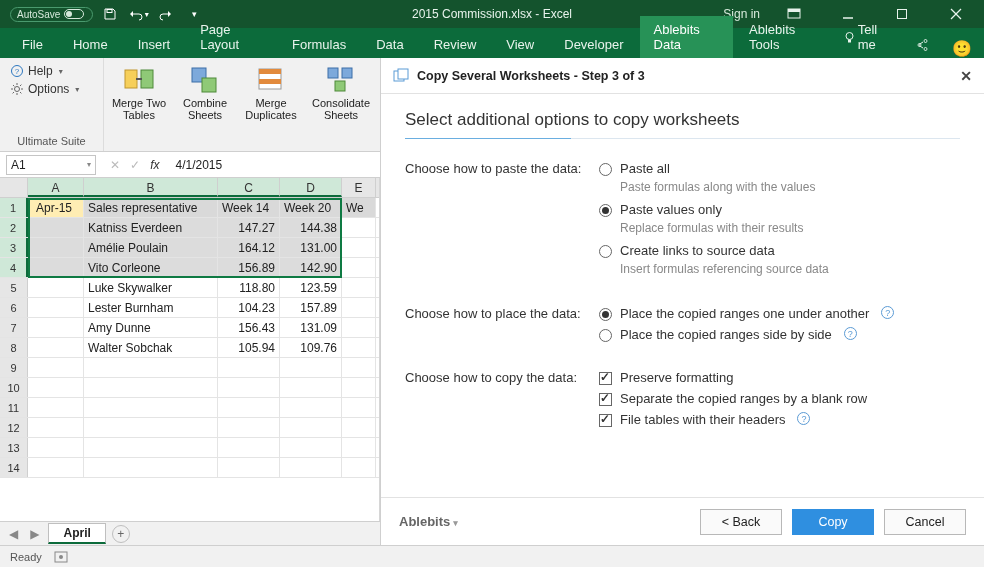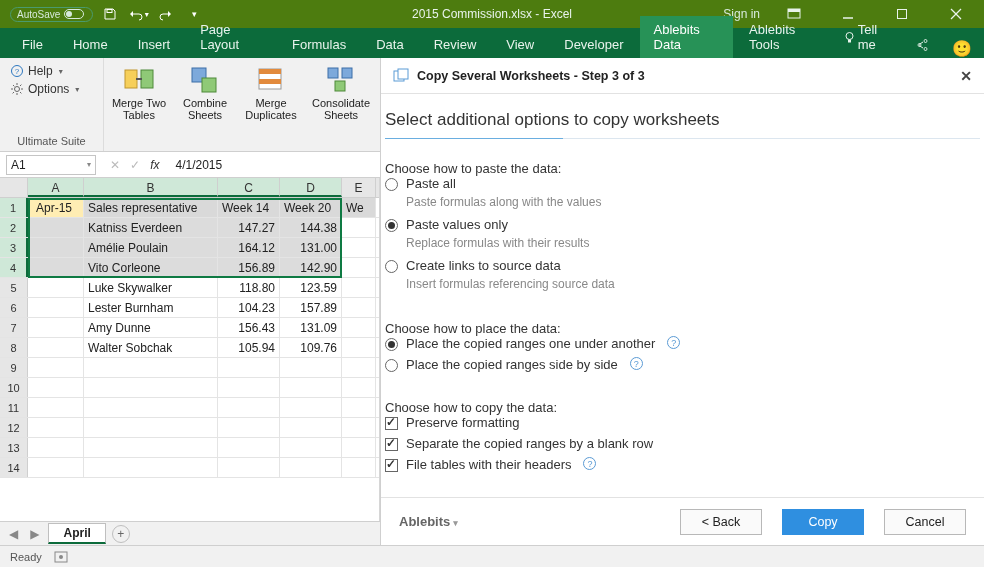--- a/index.html
+++ b/index.html
@@ -1,19 +1,19 @@
 <!DOCTYPE html>
 <html><head>
 <meta charset="utf-8">
 <style>
   * { box-sizing: border-box; margin: 0; padding: 0; font-family: "Segoe UI", Tahoma, sans-serif; }
   body { width: 984px; height: 567px; background: #fff; overflow: hidden; font-size: 12px; color: #222; }
   
   
-  .title-bar { height: 28px; background: #4d7c0f; display: flex; align-items: center; color: #d6e9db; font-size: 12px; }
+  .title-bar { height: 28px; background: #14532d; display: flex; align-items: center; color: #d6e9db; font-size: 12px; }
   .title-bar .left { display: flex; align-items: center; gap: 6px; padding-left: 10px; }
   .title-bar .autosave { border:1px solid #4a9a6e; border-radius:10px; padding:1px 8px 1px 6px; font-size:10px; color:#d6e9db; display:flex; gap:4px; align-items:center;}
   .title-bar .switch { display:inline-block; width:20px; height:10px; border:1px solid #d6e9db; border-radius:6px; position:relative;}
   .title-bar .switch::before{content:"";position:absolute;left:1px;top:1px;width:6px;height:6px;background:#d6e9db;border-radius:50%;}
   .qat-btn { width:22px; height:22px; display:flex; align-items:center; justify-content:center; color:#fff; }
   .title-bar .center {position:absolute; left:50%; transform:translateX(-50%); color:#e8f3ec;}
   .title-bar .right { margin-left:auto; display:flex; align-items:center; gap:14px; padding-right:8px;}
   .win-btn { width:40px; height:28px; display:flex; align-items:center; justify-content:center; color:#e8f3ec;}
   
   
@@ -64,35 +64,35 @@
   .sheet-tab { padding:2px 14px; background:#fff; border:1px solid #bfbfbf; border-bottom:2px solid #0c6b3b; font-weight:600;}
   .add-sheet { width:18px; height:18px; border:1px solid #bfbfbf; border-radius:50%; display:flex; align-items:center; justify-content:center; color:#666;}
   
   
   .status-bar { height:22px; background:#f1f1f1; border-top:1px solid #cfcfcf; display:flex; align-items:center; font-size:11px; color:#555; padding:0 10px; gap:12px;}
   
   
   .pane { position:absolute; left:380px; top:58px; width:604px; height:487px; background:#fff; border-left:1px solid #cfcfcf; display:flex; flex-direction:column;}
   .pane-header { height:36px; border-bottom:1px solid #e2e2e2; display:flex; align-items:center; padding:0 12px; font-size:12.5px; font-weight:600; gap:8px;}
   .pane-header .x{margin-left:auto; font-size:14px; color:#444;}
-  .pane-body { padding:16px 4px 10px; flex:1; overflow:auto; font-size:13px; color:#333;}
+  .pane-body { padding:16px 24px 10px; flex:1; overflow:auto; font-size:13px; color:#333;}
   .pane-title { font-size:17px; color:#333; margin-bottom:8px; font-weight:400;}
   .hr { height:1px; background:linear-gradient(to right, #6aaee0 0%, #6aaee0 30%, #dce6ef 30%, #dce6ef 100%); margin-bottom:18px;}
-  .opt-row { display:flex; margin:22px 0 0;flex-direction:column; }
+  .opt-row { display:flex; margin:22px 0 0; }
   .opt-row:first-of-type{margin-top:4px;}
   .opt-label { width:194px; color:#333; font-size:13px; }
   .opt-options { flex:1; }
   .radio, .check { display:flex; align-items:flex-start; gap:8px; margin-bottom:6px; font-size:13px;}
   .radio .r { width:13px; height:13px; border:1px solid #666; border-radius:50%; margin-top:2px; position:relative; flex-shrink:0;}
   .radio .r.on::after{content:"";position:absolute;left:2px;top:2px;width:7px;height:7px;background:#333;border-radius:50%;}
   .check .c { width:13px; height:13px; border:1px solid #666; margin-top:2px; position:relative; flex-shrink:0;}
   .check .c.on::after{content:"✓"; position:absolute; left:0; top:-3px; font-size:12px; color:#333; font-weight:bold;}
   .sub { color:#888; font-size:12px; margin:-2px 0 8px 21px;}
   .help-ico{display:inline-block;width:13px;height:13px;border:1px solid #5b9bd5;color:#5b9bd5;border-radius:50%;font-size:9px;text-align:center;line-height:12px;margin-left:4px;}
-  .pane-footer { height:48px; border-top:1px solid #e2e2e2; display:flex; align-items:center; padding:0 18px; gap:20px;}
+  .pane-footer { height:48px; border-top:1px solid #e2e2e2; display:flex; align-items:center; padding:0 18px; gap:10px;}
   .brand { font-size:13px; color:#666; font-weight:600;}
   .brand .dd{font-size:9px;color:#999;margin-left:3px;}
   .btn { width:82px; height:26px; border:1px solid #b8b8b8; background:#fafafa; font-size:12.5px; display:flex; align-items:center; justify-content:center;}
   .btn.primary { background:#2f8fe0; border-color:#2f8fe0; color:#fff;}
   .pane-footer .spacer{flex:1;}
   
   svg{display:block;}
 </style>
 </head>
 <body>

